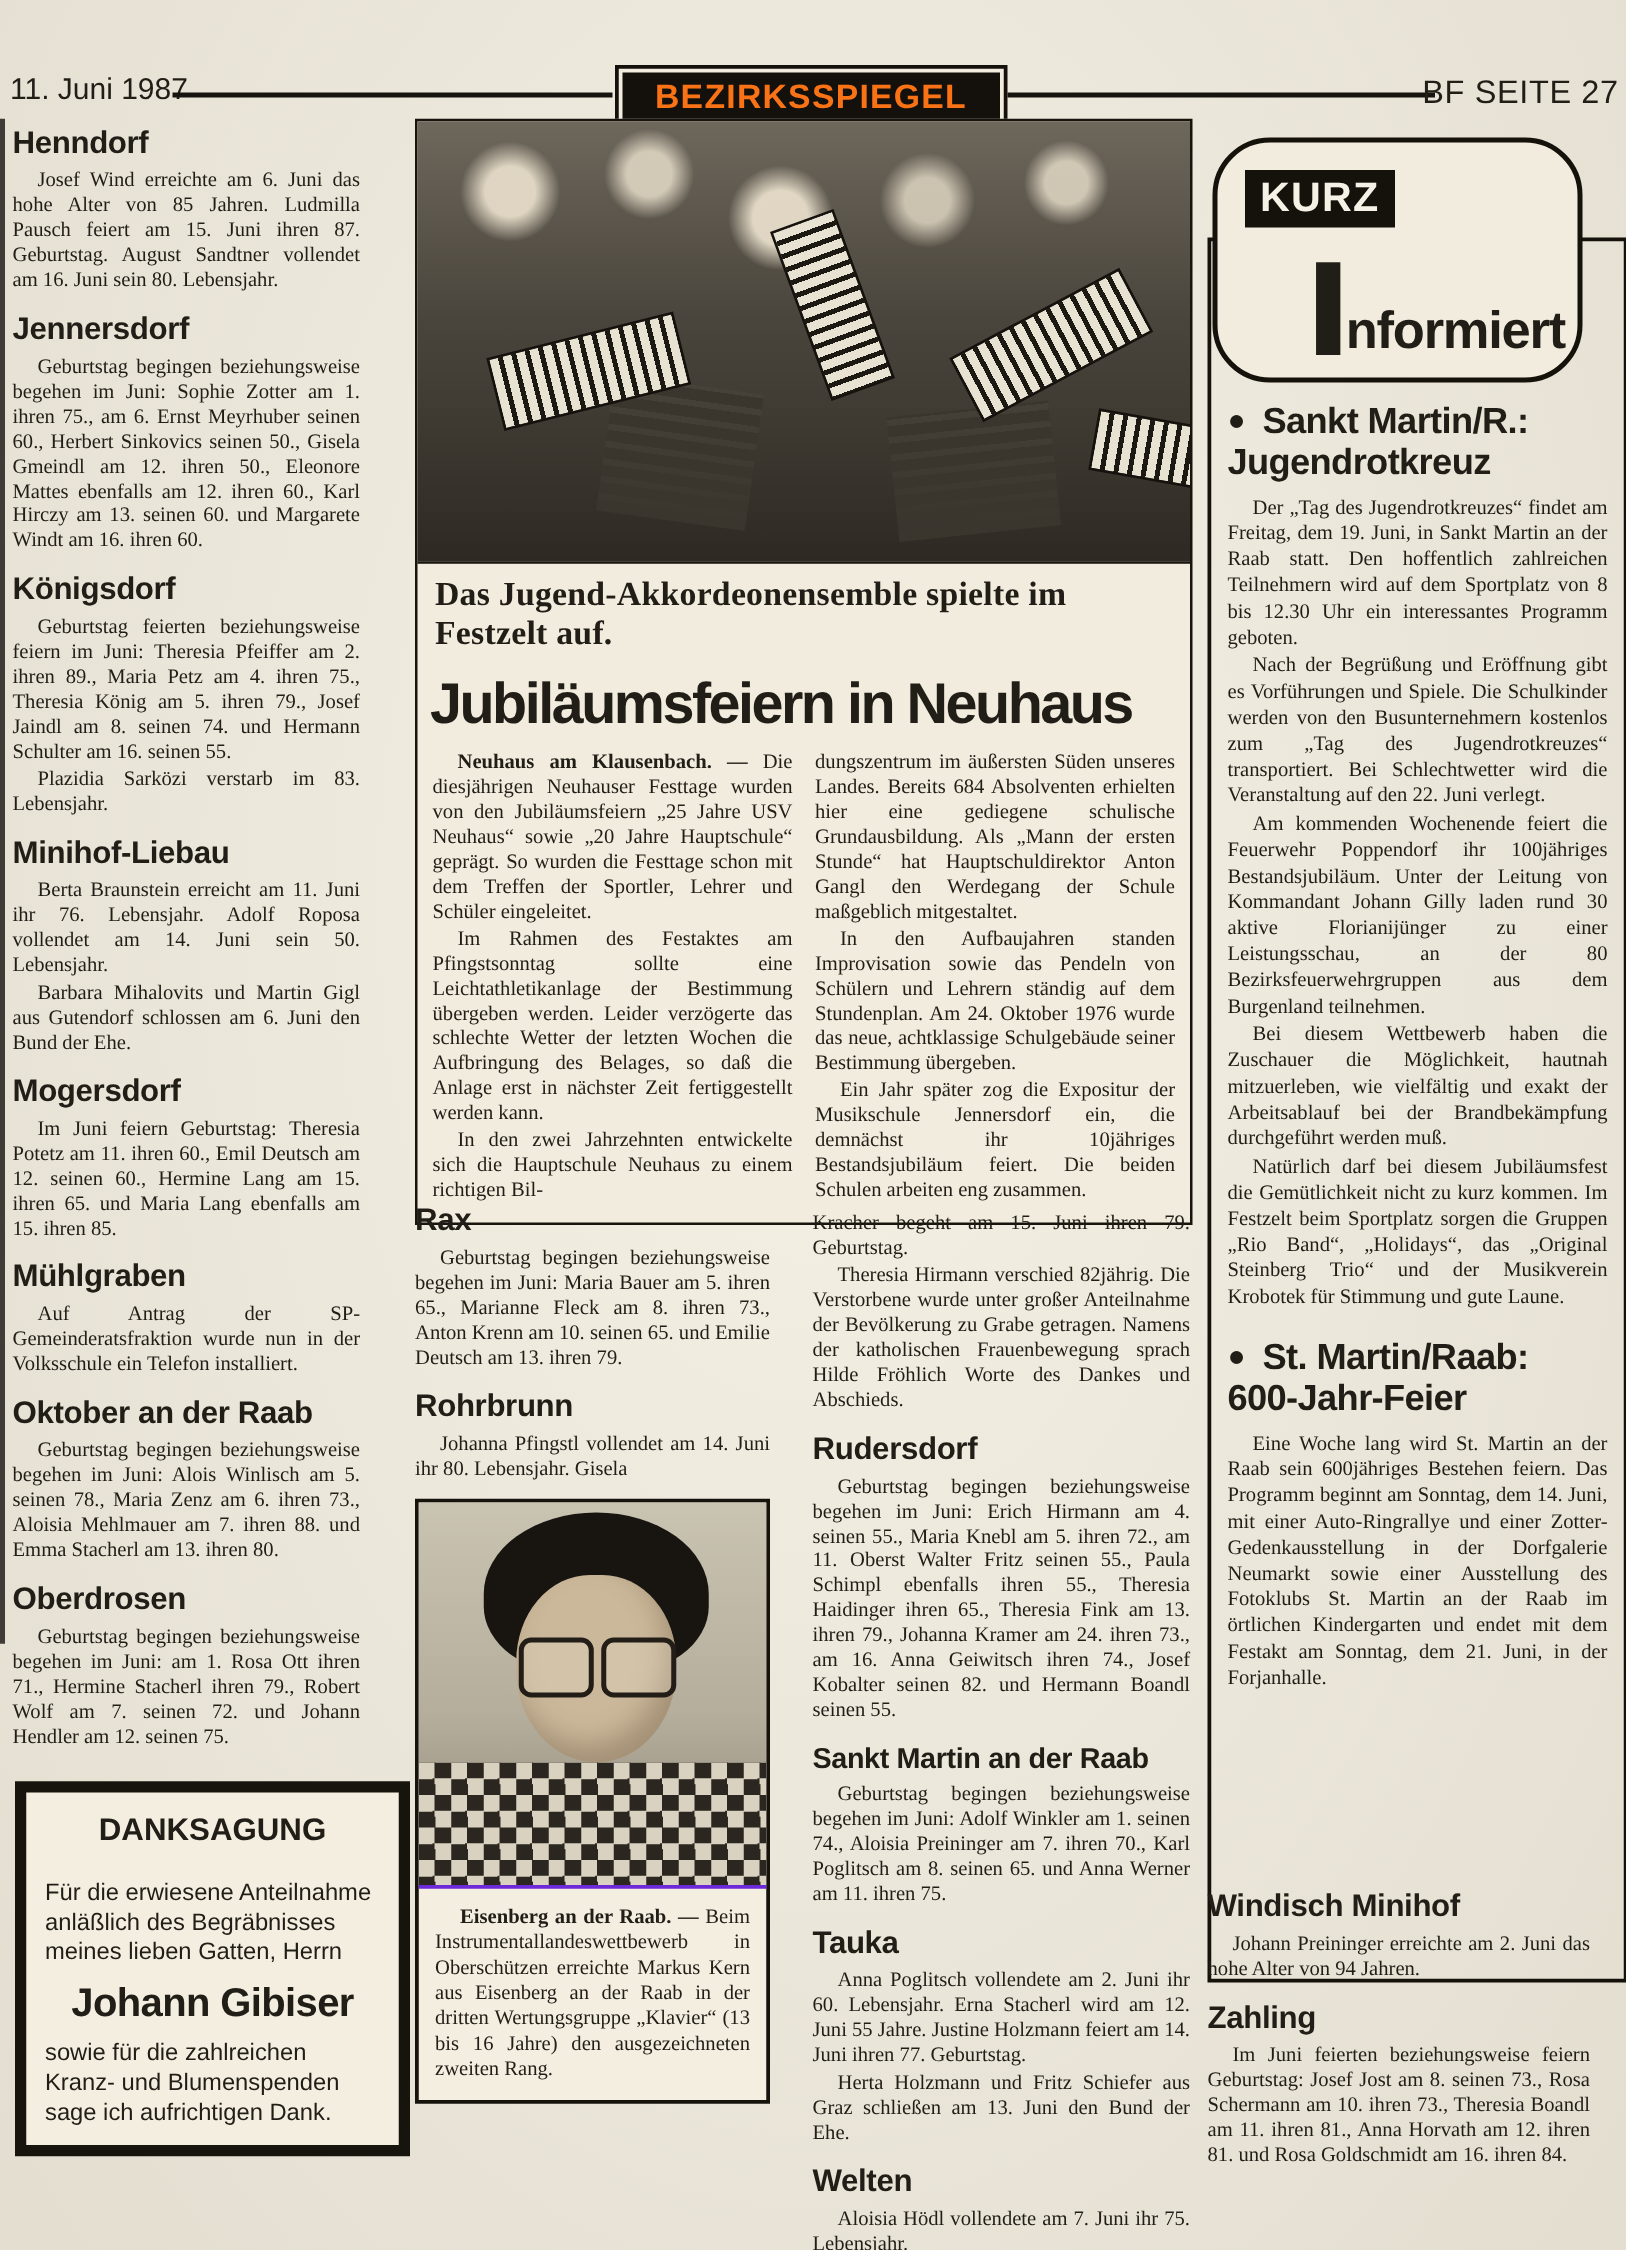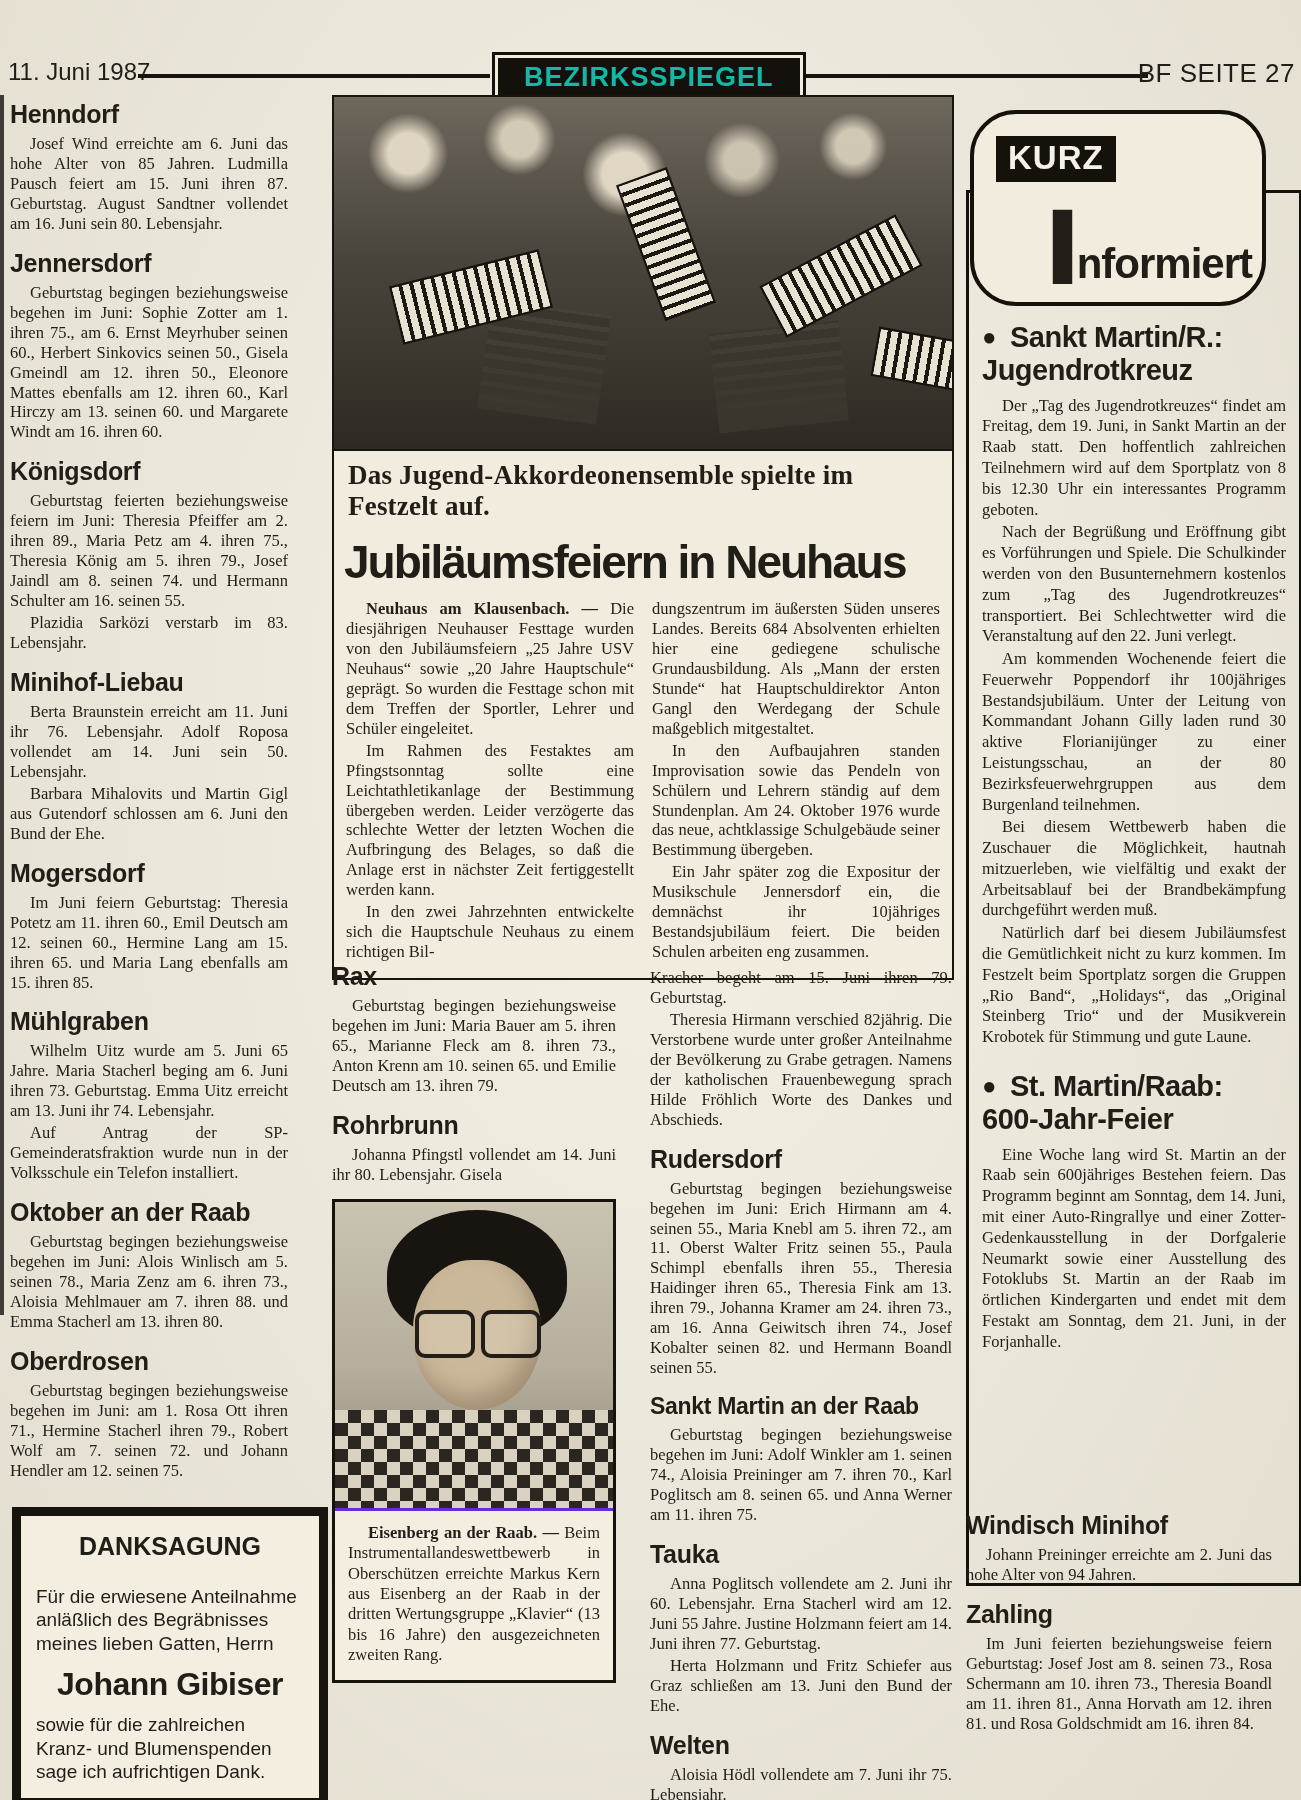--- a/index.html
+++ b/index.html
@@ -12,21 +12,21 @@
     font-family:"Liberation Serif", serif;
   }
   .scan-edge { position:absolute; left:0; top:95px; width:4px; height:1220px; background:#15120e; opacity:.8; }
 
   
   .hdr-date { position:absolute; left:8px; top:58px; font-family:"Liberation Sans",sans-serif; font-size:24px; }
   .hdr-rule { position:absolute; top:74px; height:4px; background:#17140f; }
   .hdr-rule.l { left:138px; width:352px; }
   .hdr-rule.r { left:790px; width:358px; }
   .masthead { position:absolute; left:492px; top:52px; border:3px solid #14110c; padding:3px; background:#f1ecdd; }
-  .masthead .inner { background:#14110c; color:#14b8a6; font-family:"Liberation Sans",sans-serif;
+  .masthead .inner { background:#14110c; color:#f97316; font-family:"Liberation Sans",sans-serif;
     font-weight:bold; font-size:27px; letter-spacing:1px; padding:4px 26px 6px; }
   .hdr-page { position:absolute; right:6px; top:58px; font-family:"Liberation Sans",sans-serif; font-size:26px; letter-spacing:.5px; }
 
   
   .town { font-family:"Liberation Sans",sans-serif; font-weight:bold; font-size:25px;
     letter-spacing:-.3px; margin:15px 0 5px; }
   .bodycopy p { margin:0 0 2px; font-size:16.5px; line-height:1.21; text-align:justify; text-indent:20px; }
   .bodycopy p.noindent { text-indent:0; }
   .lead { font-weight:bold; }
 
@@ -137,21 +137,20 @@
     <p>Plazidia Sarközi verstarb im 83. Lebensjahr.</p>
 
     <div class="town">Minihof-Liebau</div>
     <p>Berta Braunstein erreicht am 11. Juni ihr 76. Lebensjahr. Adolf Roposa vollendet am 14. Juni sein 50. Lebensjahr.</p>
     <p>Barbara Mihalovits und Martin Gigl aus Gutendorf schlossen am 6. Juni den Bund der Ehe.</p>
 
     <div class="town">Mogersdorf</div>
     <p>Im Juni feiern Geburtstag: Theresia Potetz am 11. ihren 60., Emil Deutsch am 12. seinen 60., Hermine Lang am 15. ihren 65. und Maria Lang ebenfalls am 15. ihren 85.</p>
 
     <div class="town">Mühlgraben</div>
-    <p>Wilhelm Uitz wurde am 5. Juni 65 Jahre. Maria Stacherl beging am 6. Juni ihren 73. Geburtstag. Emma Uitz erreicht am 13. Juni ihr 74. Lebensjahr.</p>
     <p>Auf Antrag der SP-Gemeinderatsfraktion wurde nun in der Volksschule ein Telefon installiert.</p>
 
     <div class="town">Oktober an der Raab</div>
     <p>Geburtstag begingen beziehungsweise begehen im Juni: Alois Winlisch am 5. seinen 78., Maria Zenz am 6. ihren 73., Aloisia Mehlmauer am 7. ihren 88. und Emma Stacherl am 13. ihren 80.</p>
 
     <div class="town">Oberdrosen</div>
     <p>Geburtstag begingen beziehungsweise begehen im Juni: am 1. Rosa Ott ihren 71., Hermine Stacherl ihren 79., Robert Wolf am 7. seinen 72. und Johann Hendler am 12. seinen 75.</p>
 
     <div class="danksagung">
       <div class="dk-title">DANKSAGUNG</div>

